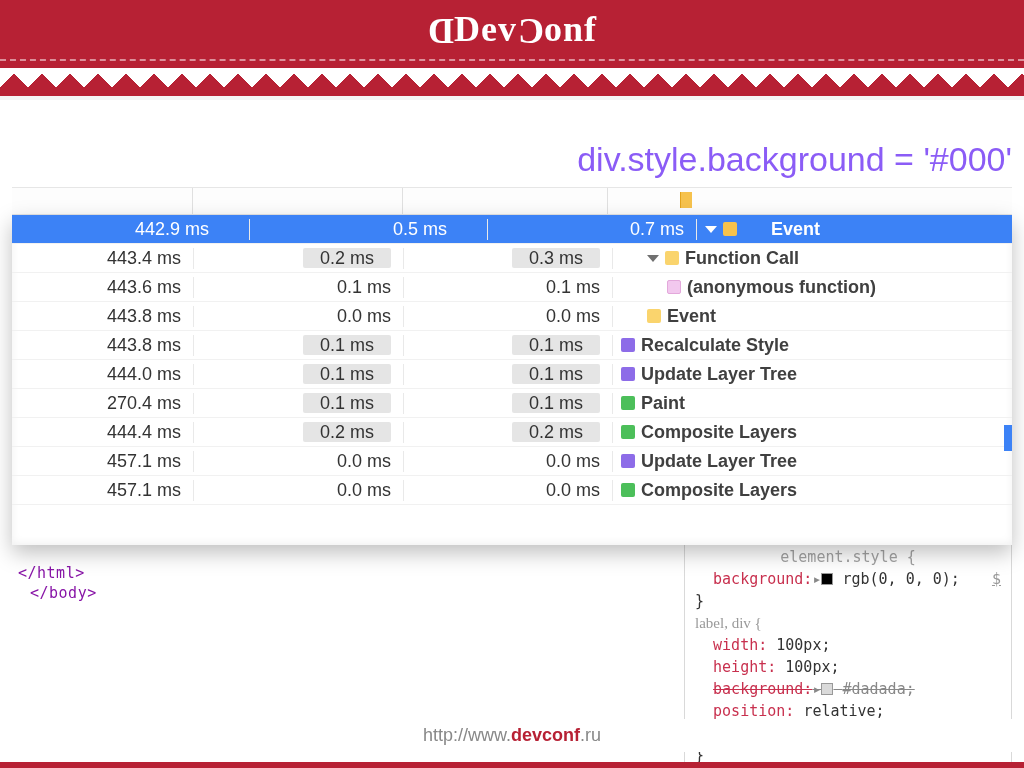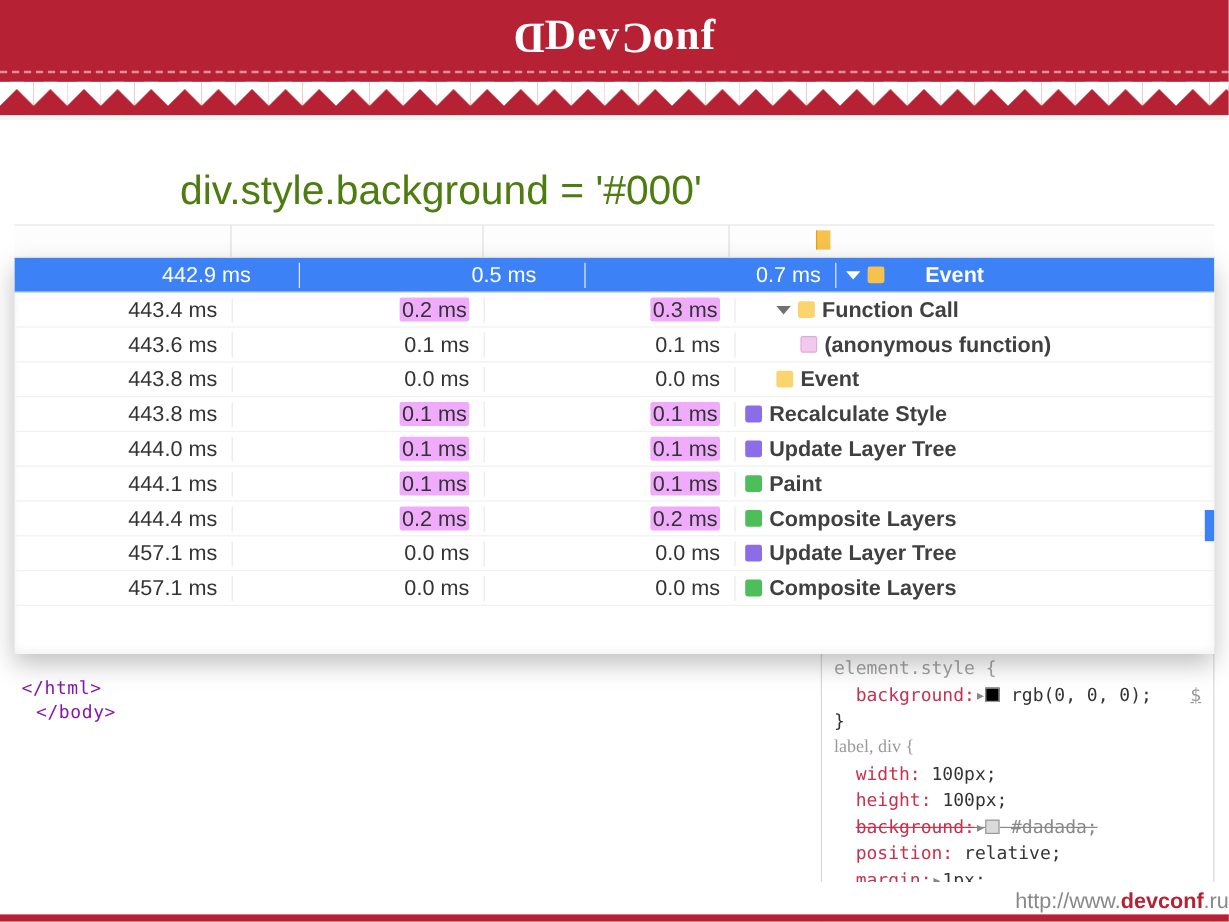--- a/index.html
+++ b/index.html
@@ -12,37 +12,37 @@
     linear-gradient(-135deg, #fff 14px, transparent 0);
     background-color:#b72134;
     background-size: 28px 28px;
     background-repeat:repeat-x;
     background-position: 0 100%, 0 100%;
     position:relative;
   }
   .dash { position:absolute; top:-1px; left:0; right:0; height:0; border-top:2px dashed rgba(255,255,255,.5); }
   .zigzag::after { content:""; position:absolute; left:0; right:0; bottom:-4px; height:4px; background:rgba(0,0,0,0.04); }
 
-  .title { font-size:34px; color:#4d7c0f; margin:44px 12px 8px 150px; font-weight:400; }
+  .title { font-size:34px; color:#8b5cf6; margin:44px 12px 8px 150px; font-weight:400;text-align:right; }
 
   .panel { margin:6px 12px 0 12px; position:relative; height:370px; }
   .ruler { height:28px; border-top:1px solid #e6e6e6; border-bottom:1px solid #e6e6e6; background:#fdfdfd; position:relative; }
   .ruler .tick { position:absolute; top:0; bottom:0; width:1px; background:#e0e0e0; }
   .ruler .tick.t1 { left:18%; } .ruler .tick.t2 { left:39%; } .ruler .tick.t3 { left:59.5%; }
   .ruler .mark { position:absolute; right:32%; top:4px; width:12px; height:16px; background:#f6c24d; border-left:1px solid #e3a31c; }
 
   .grid-wrap { position:relative; height:330px; overflow:hidden; box-shadow: 0 8px 20px rgba(0,0,0,.25), 0 -2px 8px rgba(0,0,0,.06) inset; background:#fff; }
   .row { display:flex; align-items:center; height:29px; font-size:18px; color:#333; border-bottom:1px solid #f1f1f1; }
   .row.sel { background:#3c82f6; color:#fff; }
   .row.sel .num, .row.sel .label { color:#fff;margin-left:28px; }
   .c1 { width:181px; text-align:right; padding-right:12px; }
   .c2 { width:210px; text-align:right; padding-right:12px; border-left:1px solid #e9e9e9; }
   .c3 { width:209px; text-align:right; padding-right:12px; border-left:1px solid #e9e9e9; }
   .c4 { flex:1; padding-left:8px; border-left:1px solid #e9e9e9; display:flex; align-items:center; gap:6px;font-weight:bold; }
-  .row .hl { background:#f0abfc; padding:0 2px; border-radius:2px;text-align:center; }
+  .row .hl { background:#e5e5e5; padding:0 17px; border-radius:2px;text-align:center; }
   .tri { display:inline-block; width:0; height:0; border-style:solid; }
   .tri.down { border-width:7px 6px 0 6px; border-color:#fff transparent transparent transparent; }
   .tri.down.dk { border-color:#707070 transparent transparent transparent; }
   .swatch { width:14px; height:14px; border-radius:2px; display:inline-block; }
   .sw-yellow { background:#f6c24d; }
   .sw-yellow2 { background:#fad46d; }
   .sw-pink { background:#f2c8ee; border:1px solid #e3a8db; }
   .sw-purple { background:#8d6ce8; }
   .sw-green { background:#4cbf5a; }
   .label { color:#404040; }
@@ -60,21 +60,21 @@
   .styles .val { color:#333; }
   .styles .swb { display:inline-block; width:12px; height:12px; border:1px solid #999; vertical-align:-1px; }
   .styles .swb.blk { background:#000; }
   .styles .swb.gr { background:#dadada; }
   .styles .strike { text-decoration:line-through; color:#c8304e; }
   .styles .strike2 { text-decoration:line-through; color:#888; }
   .styles .arrow { color:#888; }
   .styles .brace { color:#333; }
   .styles .dollar { float:right; text-decoration:underline; color:#999; }
 
-  .footer { position:absolute; left:0; right:0; bottom:0; text-align:right; font-size:18px; color:#444; padding:6px 0 6px 0; background:#fff; }
+  .footer { position:absolute; left:0; right:0; bottom:16px; text-align:center; font-size:18px; color:#444; padding:6px 0 6px 0; background:#fff; }
   .footer a { color:#b72134; font-weight:700; text-decoration:none; }
   .footer .pre { color:#888; }
   .bottom-bar { position:absolute; left:0; right:0; bottom:0; height:6px; background:#b72134; }
 
   .indent1 { display:inline-block; width:20px; }
   .indent2 { display:inline-block; width:40px; }
 </style>
 </head>
 <body>
 
@@ -151,21 +151,21 @@
         <div class="row">
           <div class="c1 num">444.0 ms</div>
           <div class="c2 num"><span class="hl">0.1 ms</span></div>
           <div class="c3 num"><span class="hl">0.1 ms</span></div>
           <div class="c4">
             <span class="swatch sw-purple"></span>
             <span class="label">Update Layer Tree</span>
           </div>
         </div>
         <div class="row">
-          <div class="c1 num">444.1 ms</div>
+          <div class="c1 num">270.4 ms</div>
           <div class="c2 num"><span class="hl">0.1 ms</span></div>
           <div class="c3 num"><span class="hl">0.1 ms</span></div>
           <div class="c4">
             <span class="swatch sw-green"></span>
             <span class="label">Paint</span>
           </div>
         </div>
         <div class="row">
           <div class="c1 num">444.4 ms</div>
           <div class="c2 num"><span class="hl">0.2 ms</span></div>
@@ -197,21 +197,21 @@
     <div class="scroll-ind"></div>
   </div>
 </div>
 
 <div class="below">
   <div class="src">
     <div style="margin-left:-24px"><span class="tag">&lt;/html&gt;</span></div>
     <div style="margin-left:-12px"><span class="tag">&lt;/body&gt;</span></div>
   </div>
   <div class="styles">
-    <div class="faded" style="text-align:left">element.style {</div>
+    <div class="faded" style="text-align:center">element.style {</div>
     <div><span class="dollar">$</span>&nbsp;&nbsp;<span class="prop">background:</span><span class="arrow">▸</span><span class="swb blk"></span> <span class="val">rgb(0, 0, 0);</span></div>
     <div><span class="brace">}</span></div>
     <div class="sel-rule">label, div {</div>
     <div>&nbsp;&nbsp;<span class="prop">width:</span> <span class="val">100px;</span></div>
     <div>&nbsp;&nbsp;<span class="prop">height:</span> <span class="val">100px;</span></div>
     <div>&nbsp;&nbsp;<span class="strike">background:</span><span class="strike2"><span class="arrow">▸</span><span class="swb gr"></span> <span>#dadada;</span></span></div>
     <div>&nbsp;&nbsp;<span class="prop">position:</span> <span class="val">relative;</span></div>
     <div>&nbsp;&nbsp;<span class="prop">margin:</span><span class="arrow">▸</span><span class="val">1px;</span></div>
     <div><span class="brace">}</span></div>
   </div>

